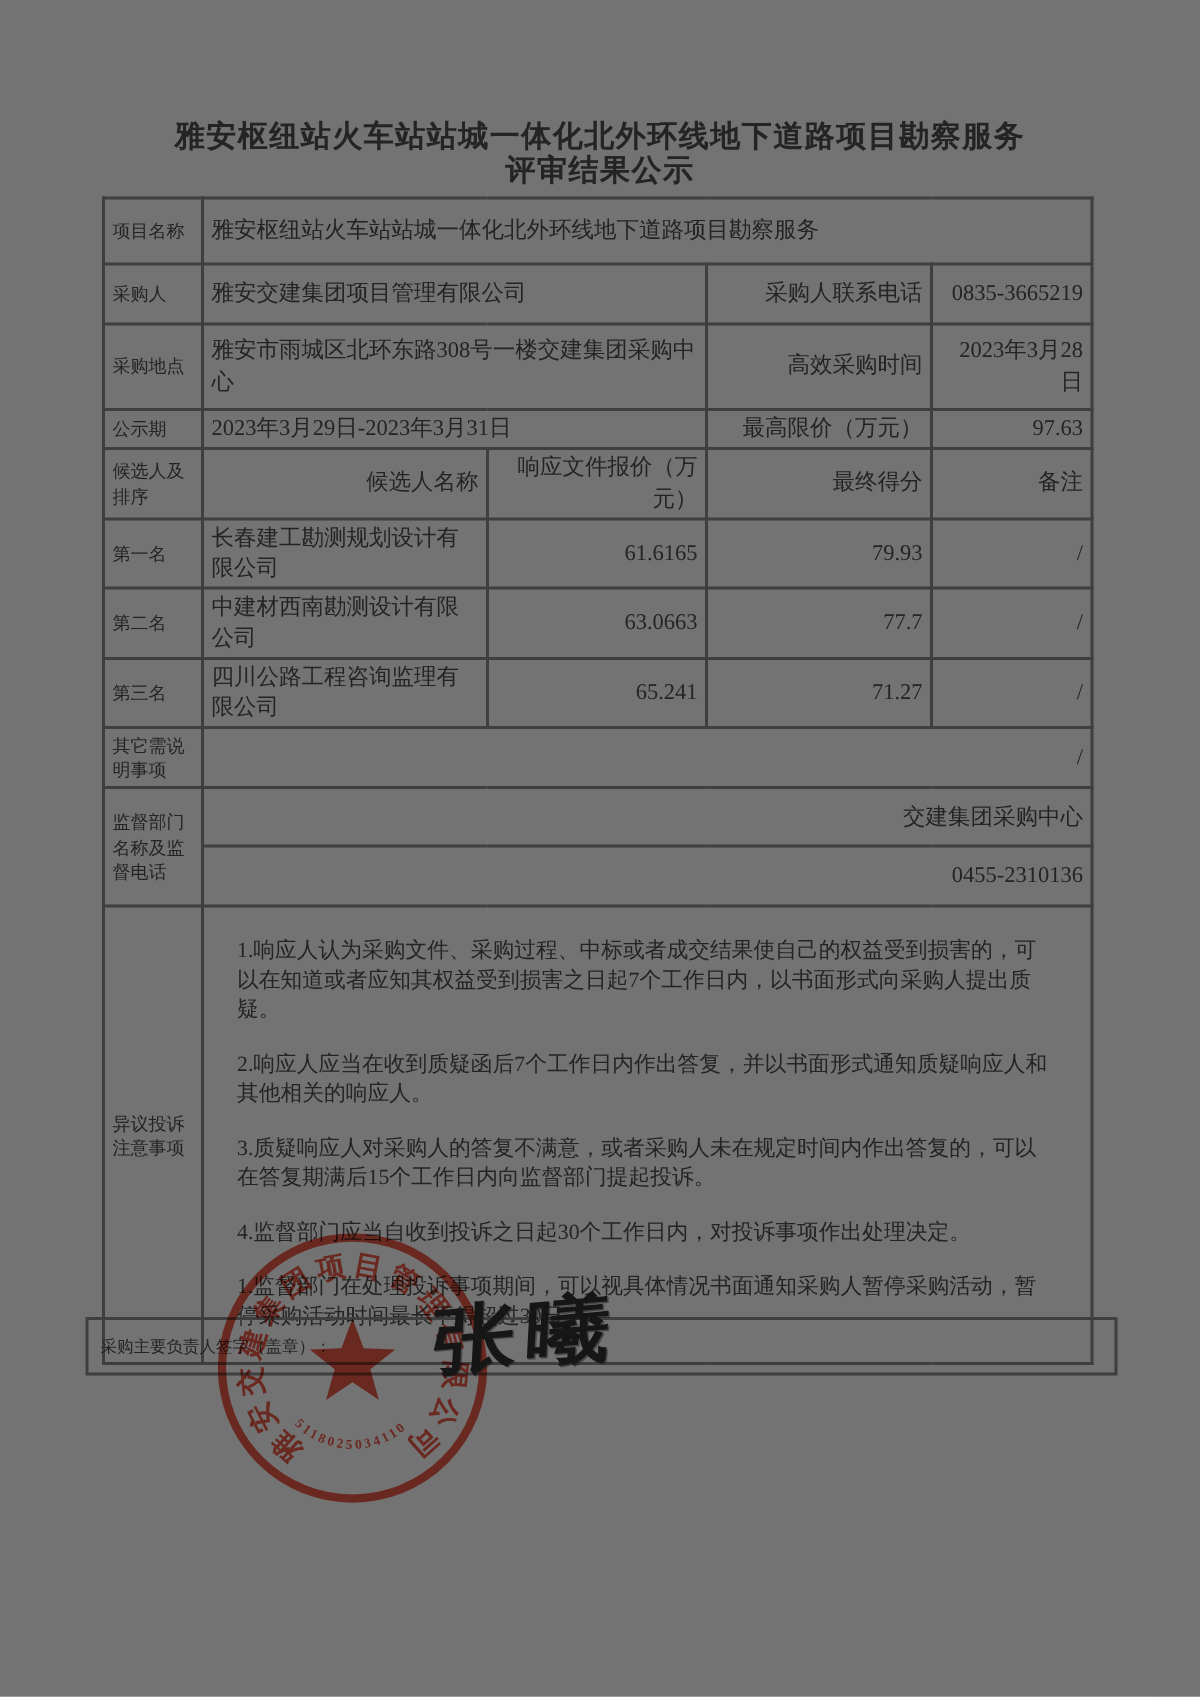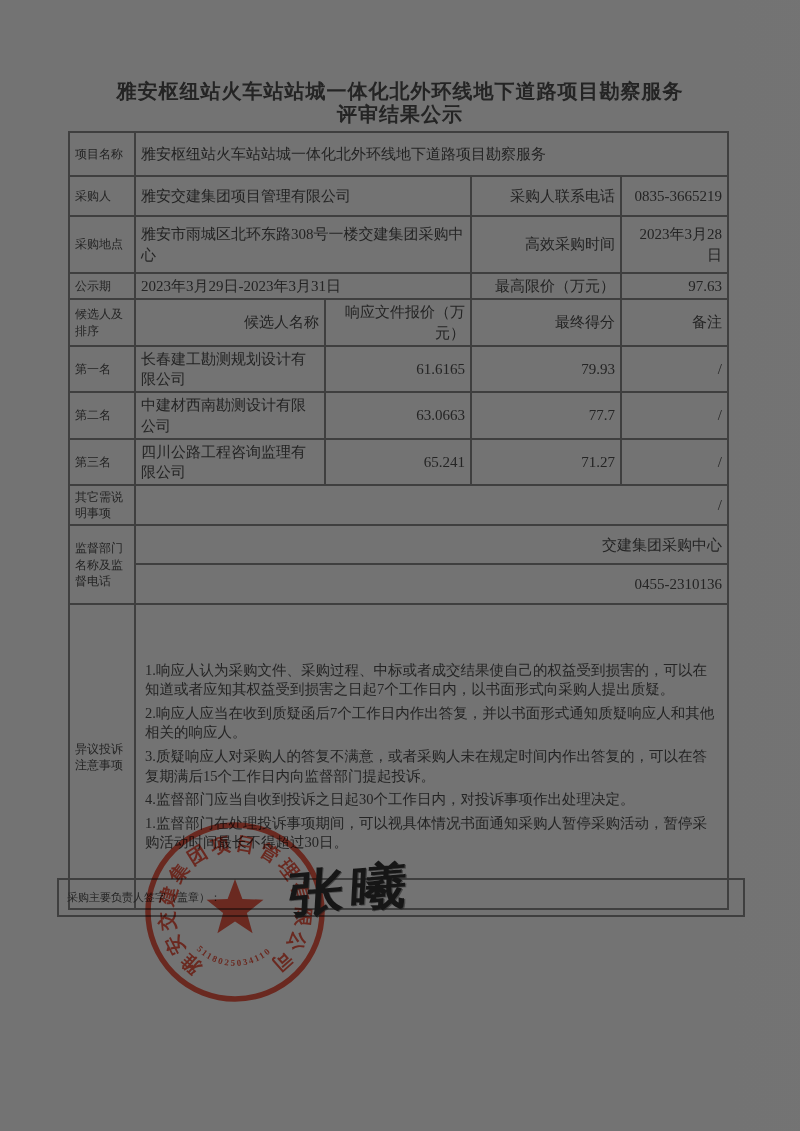--- a/index.html
+++ b/index.html
@@ -35,21 +35,21 @@
     padding:2px 5px;
     vertical-align:middle;
     line-height:1.35;
     word-break:break-all;
   }
   td.lab{padding:2px 3px;font-size:12px;}
   td.lab-center{}
   td.top{vertical-align:top;}
   td.center{text-align:right;}
   td.notice-cell{padding:6px 10px;font-size:14.5px;line-height:1.72;}
-  .notice-line{margin:4px;}
+  .notice-line{margin:17px;}
   .sig-row{
     position:absolute;left:57px;top:878px;width:688px;height:39px;
     border:2px solid #3f3f3f;
     display:flex;align-items:center;
     font-size:11px;padding-left:8px;box-sizing:border-box;
     background:transparent;
   }
   .stamp{
     position:absolute;left:140px;top:817px;width:190px;height:190px;
     mix-blend-mode:multiply;opacity:0.88;

